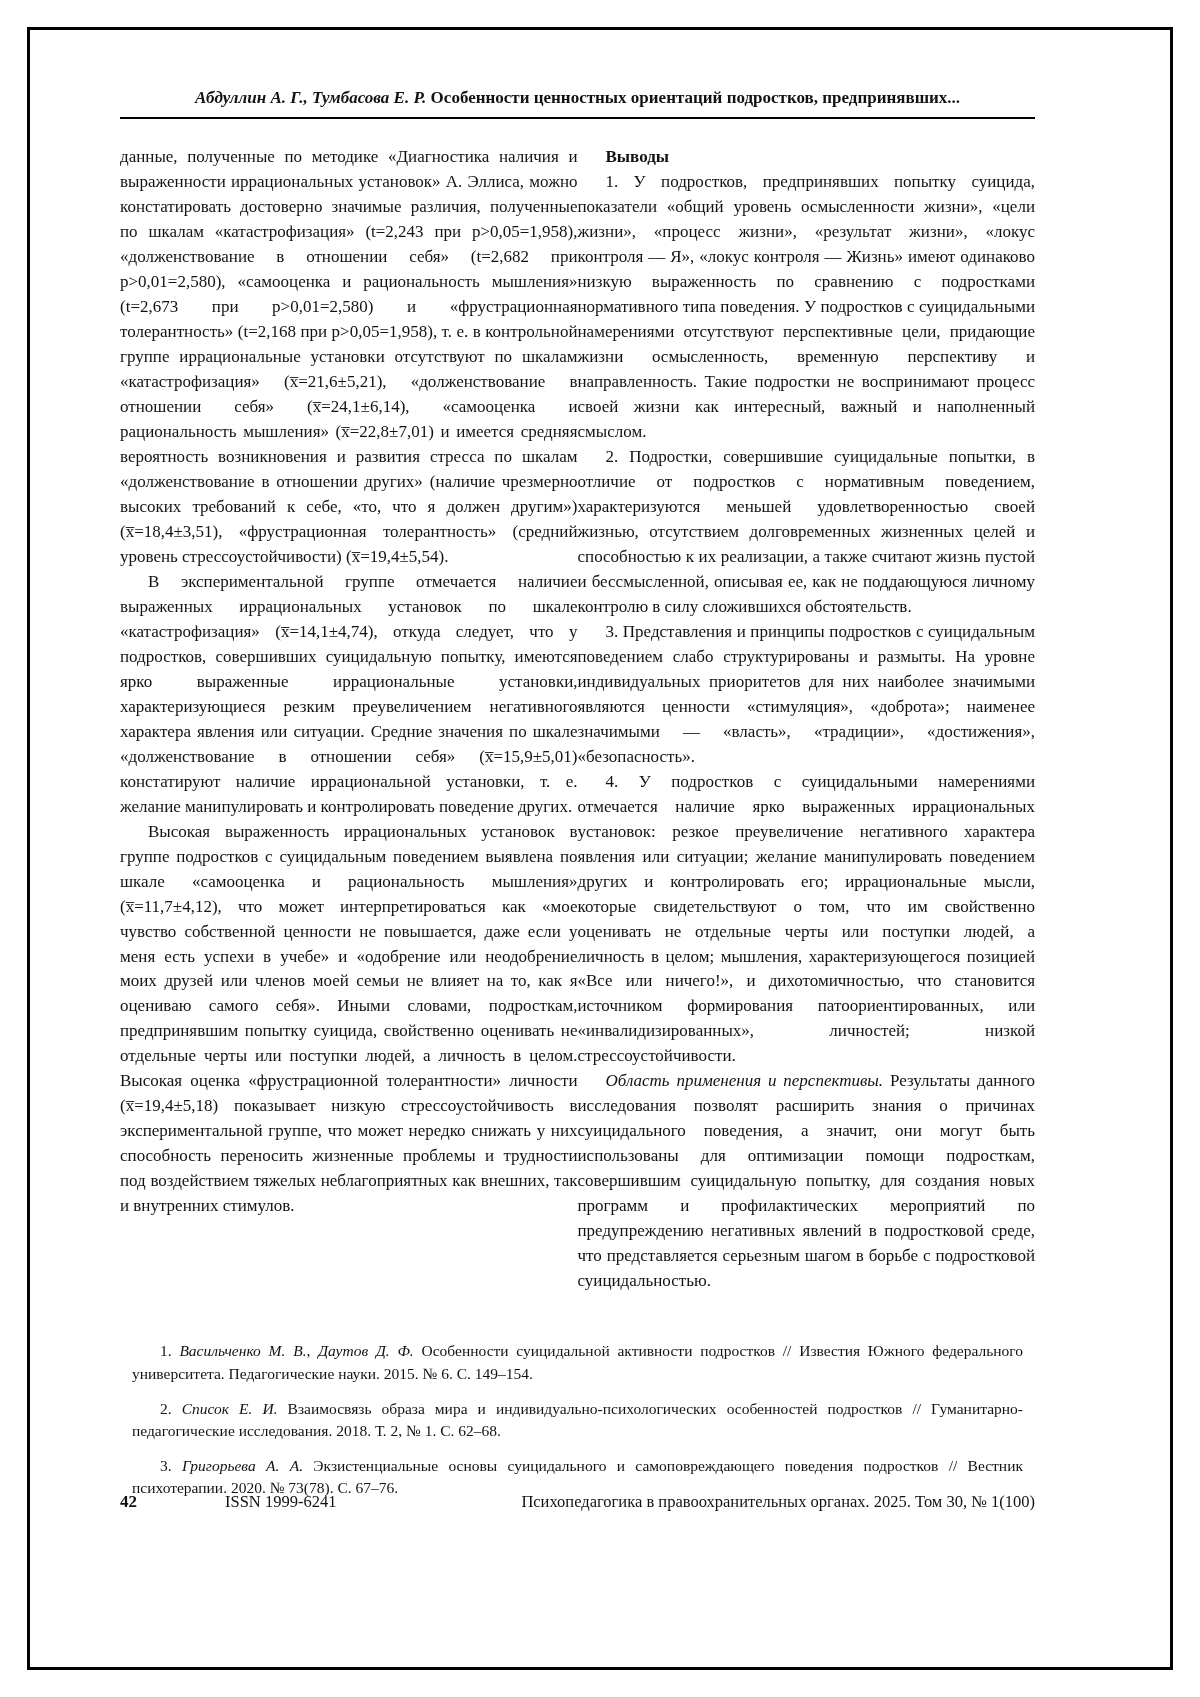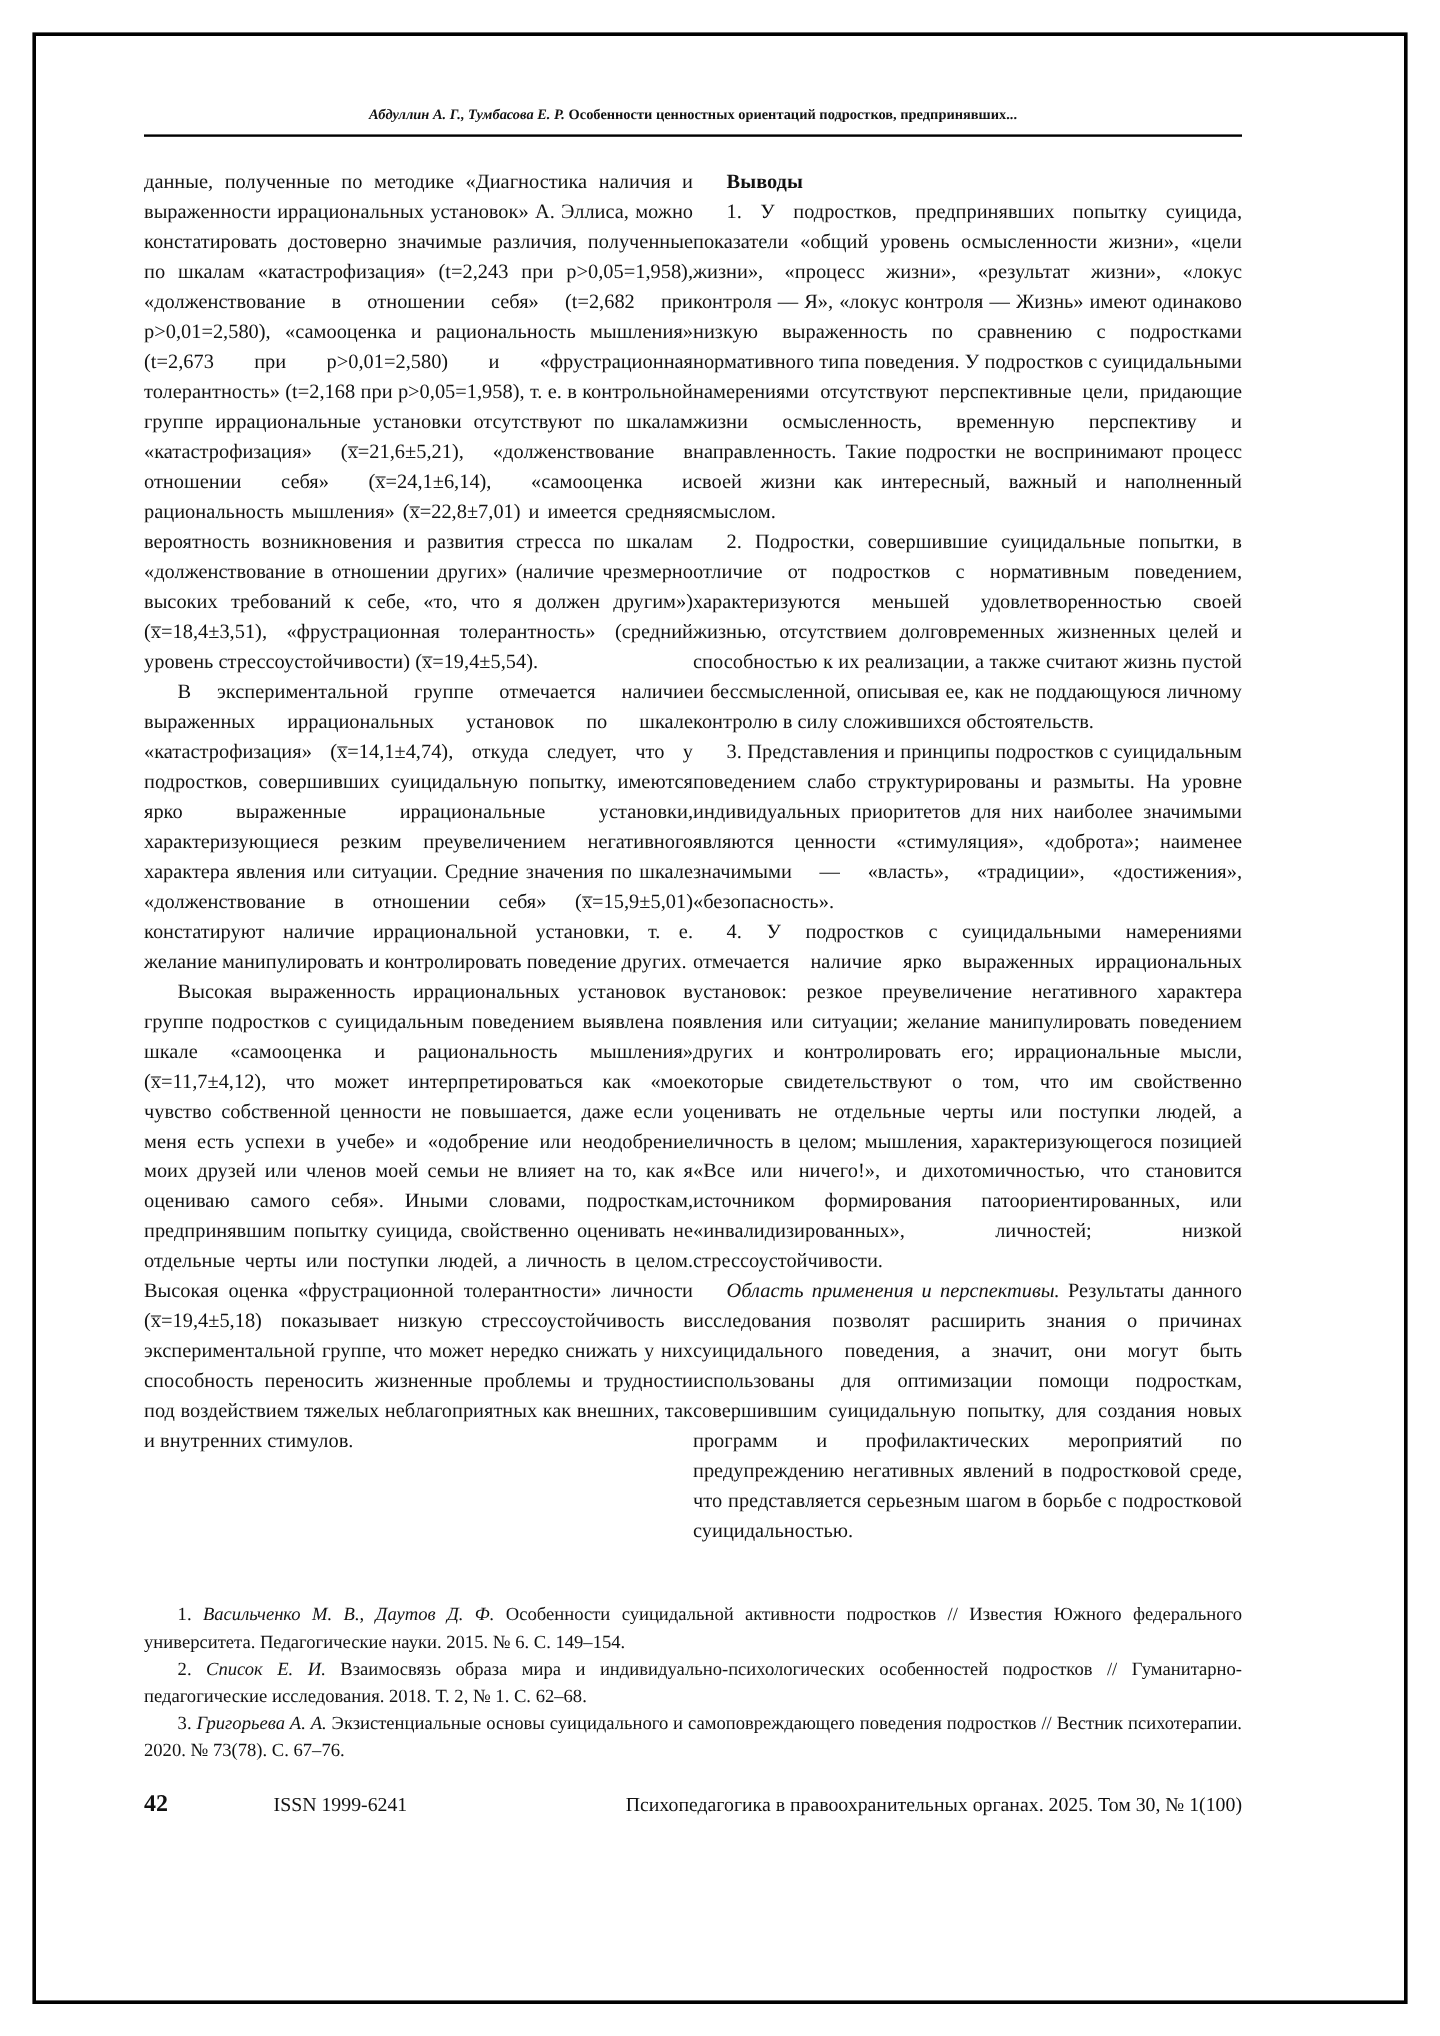--- a/index.html
+++ b/index.html
@@ -1,35 +1,35 @@
 <!DOCTYPE html>
 <html lang="ru"><head>
 <meta charset="utf-8">
 <style>
   * { box-sizing: border-box; }
   html, body { margin: 0; padding: 0; }
   body { background: #ffffff; font-family: "Liberation Serif", serif; color: #121212; }
   .page { position: relative; width: 1200px; height: 1697px; background: #ffffff; overflow: hidden; }
   .frame { position: absolute; left: 27px; top: 27px; right: 27px; bottom: 27px; border: 3px solid #000; pointer-events: none; }
   .content { position: absolute; left: 120px; right: 165px; top: 88px; }
-  .running-head { text-align: center; font-size: 12px; font-weight: bold; }
+  .running-head { text-align: center; font-size: 17px; font-weight: bold; }
   .running-head .authors { font-style: italic; }
   .head-rule { height: 2px; background: #000; margin-top: 9px; margin-bottom: 26px; }
   .columns { display: flex; }
   .col { flex: 1; font-size: 17px; line-height: 1.47; text-align: justify; hyphens: auto; }
   .para { margin: 0; text-indent: 28px; }
   .para.no-indent { text-indent: 0; }
   .heading-bold { font-weight: bold; }
   .lead-bi { font-weight: normal; font-style: italic; }
   .references { margin-top: 46px; font-size: 15.5px; line-height: 1.46; text-align: justify; hyphens: auto; }
   .ref-heading { text-align: center; font-size: 17px; font-weight: bold; margin: 0 0 14px 0; }
-  .ref-item { margin: 0; text-indent: 28px; }
+  .ref-item { margin: 12px; text-indent: 28px; }
   .ref-authors { font-style: italic; }
   .page-footer { position: absolute; left: 120px; right: 165px; top: 1492px; font-size: 16.5px; display: flex; align-items: baseline; }
-  .page-num { font-weight: bold; font-size: 20px; }
+  .page-num { font-weight: bold; font-size: 17px; }
   .issn { margin-left: 88px; }
   .journal { flex: 1; text-align: right; }
 </style>
 </head>
 <body>
 
 <div class="page">
   <div class="frame"></div>
 
   <div class="content">

